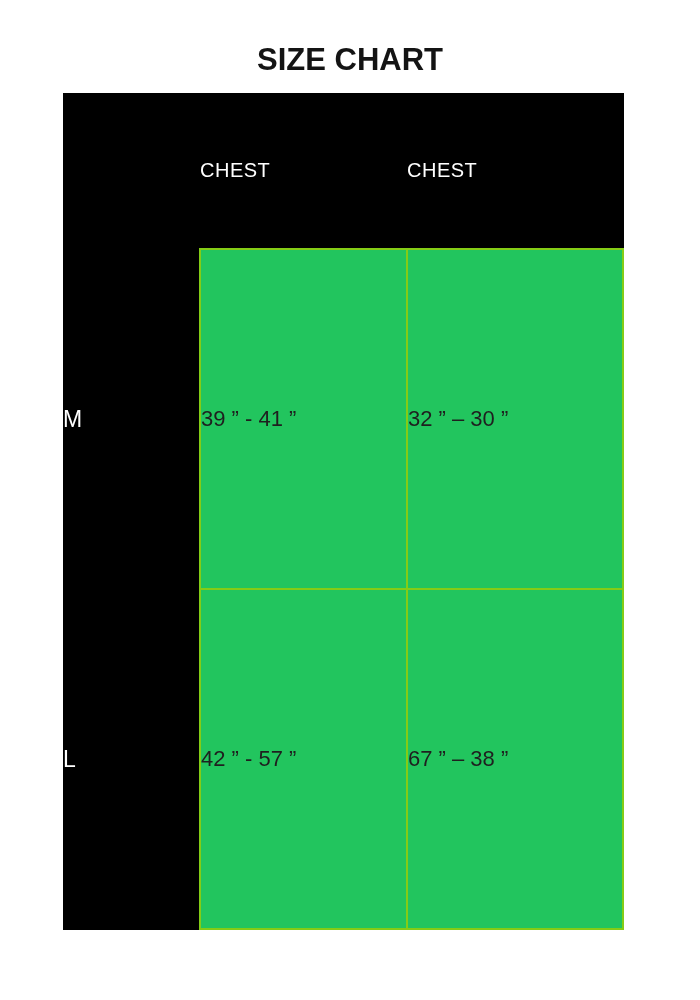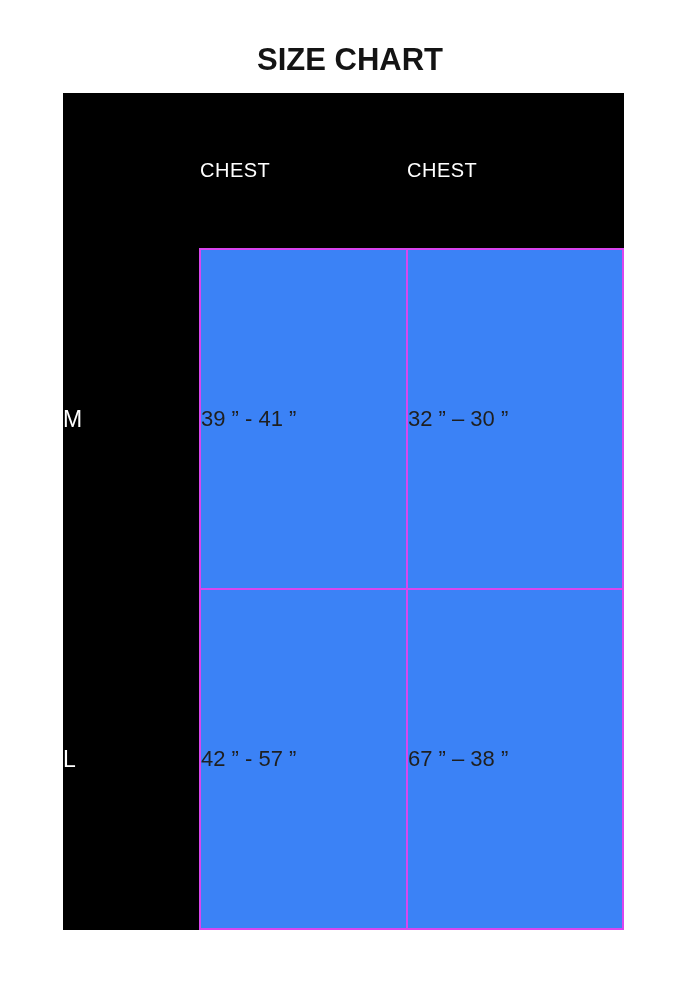--- a/index.html
+++ b/index.html
@@ -51,24 +51,24 @@
     border: 0;
   }
   th.col-head {
     font-size: 20px;
     letter-spacing: 0.5px;
   }
   th.row-head {
     font-size: 23px;
   }
   td.val {
-    background: #3b82f6;
+    background: #22c55e;
     color: #1f1f1f;
     font-size: 22px;
-    border: 2px solid #d946ef;
+    border: 2px solid #84cc16;
   }
   tr.head-row    { height: 156px; }
   tr.data-row    { height: 227px; }
 </style>
 </head>
 <body>
 
 <div class="page">
 
   <h1 class="page-title">SIZE CHART</h1>

